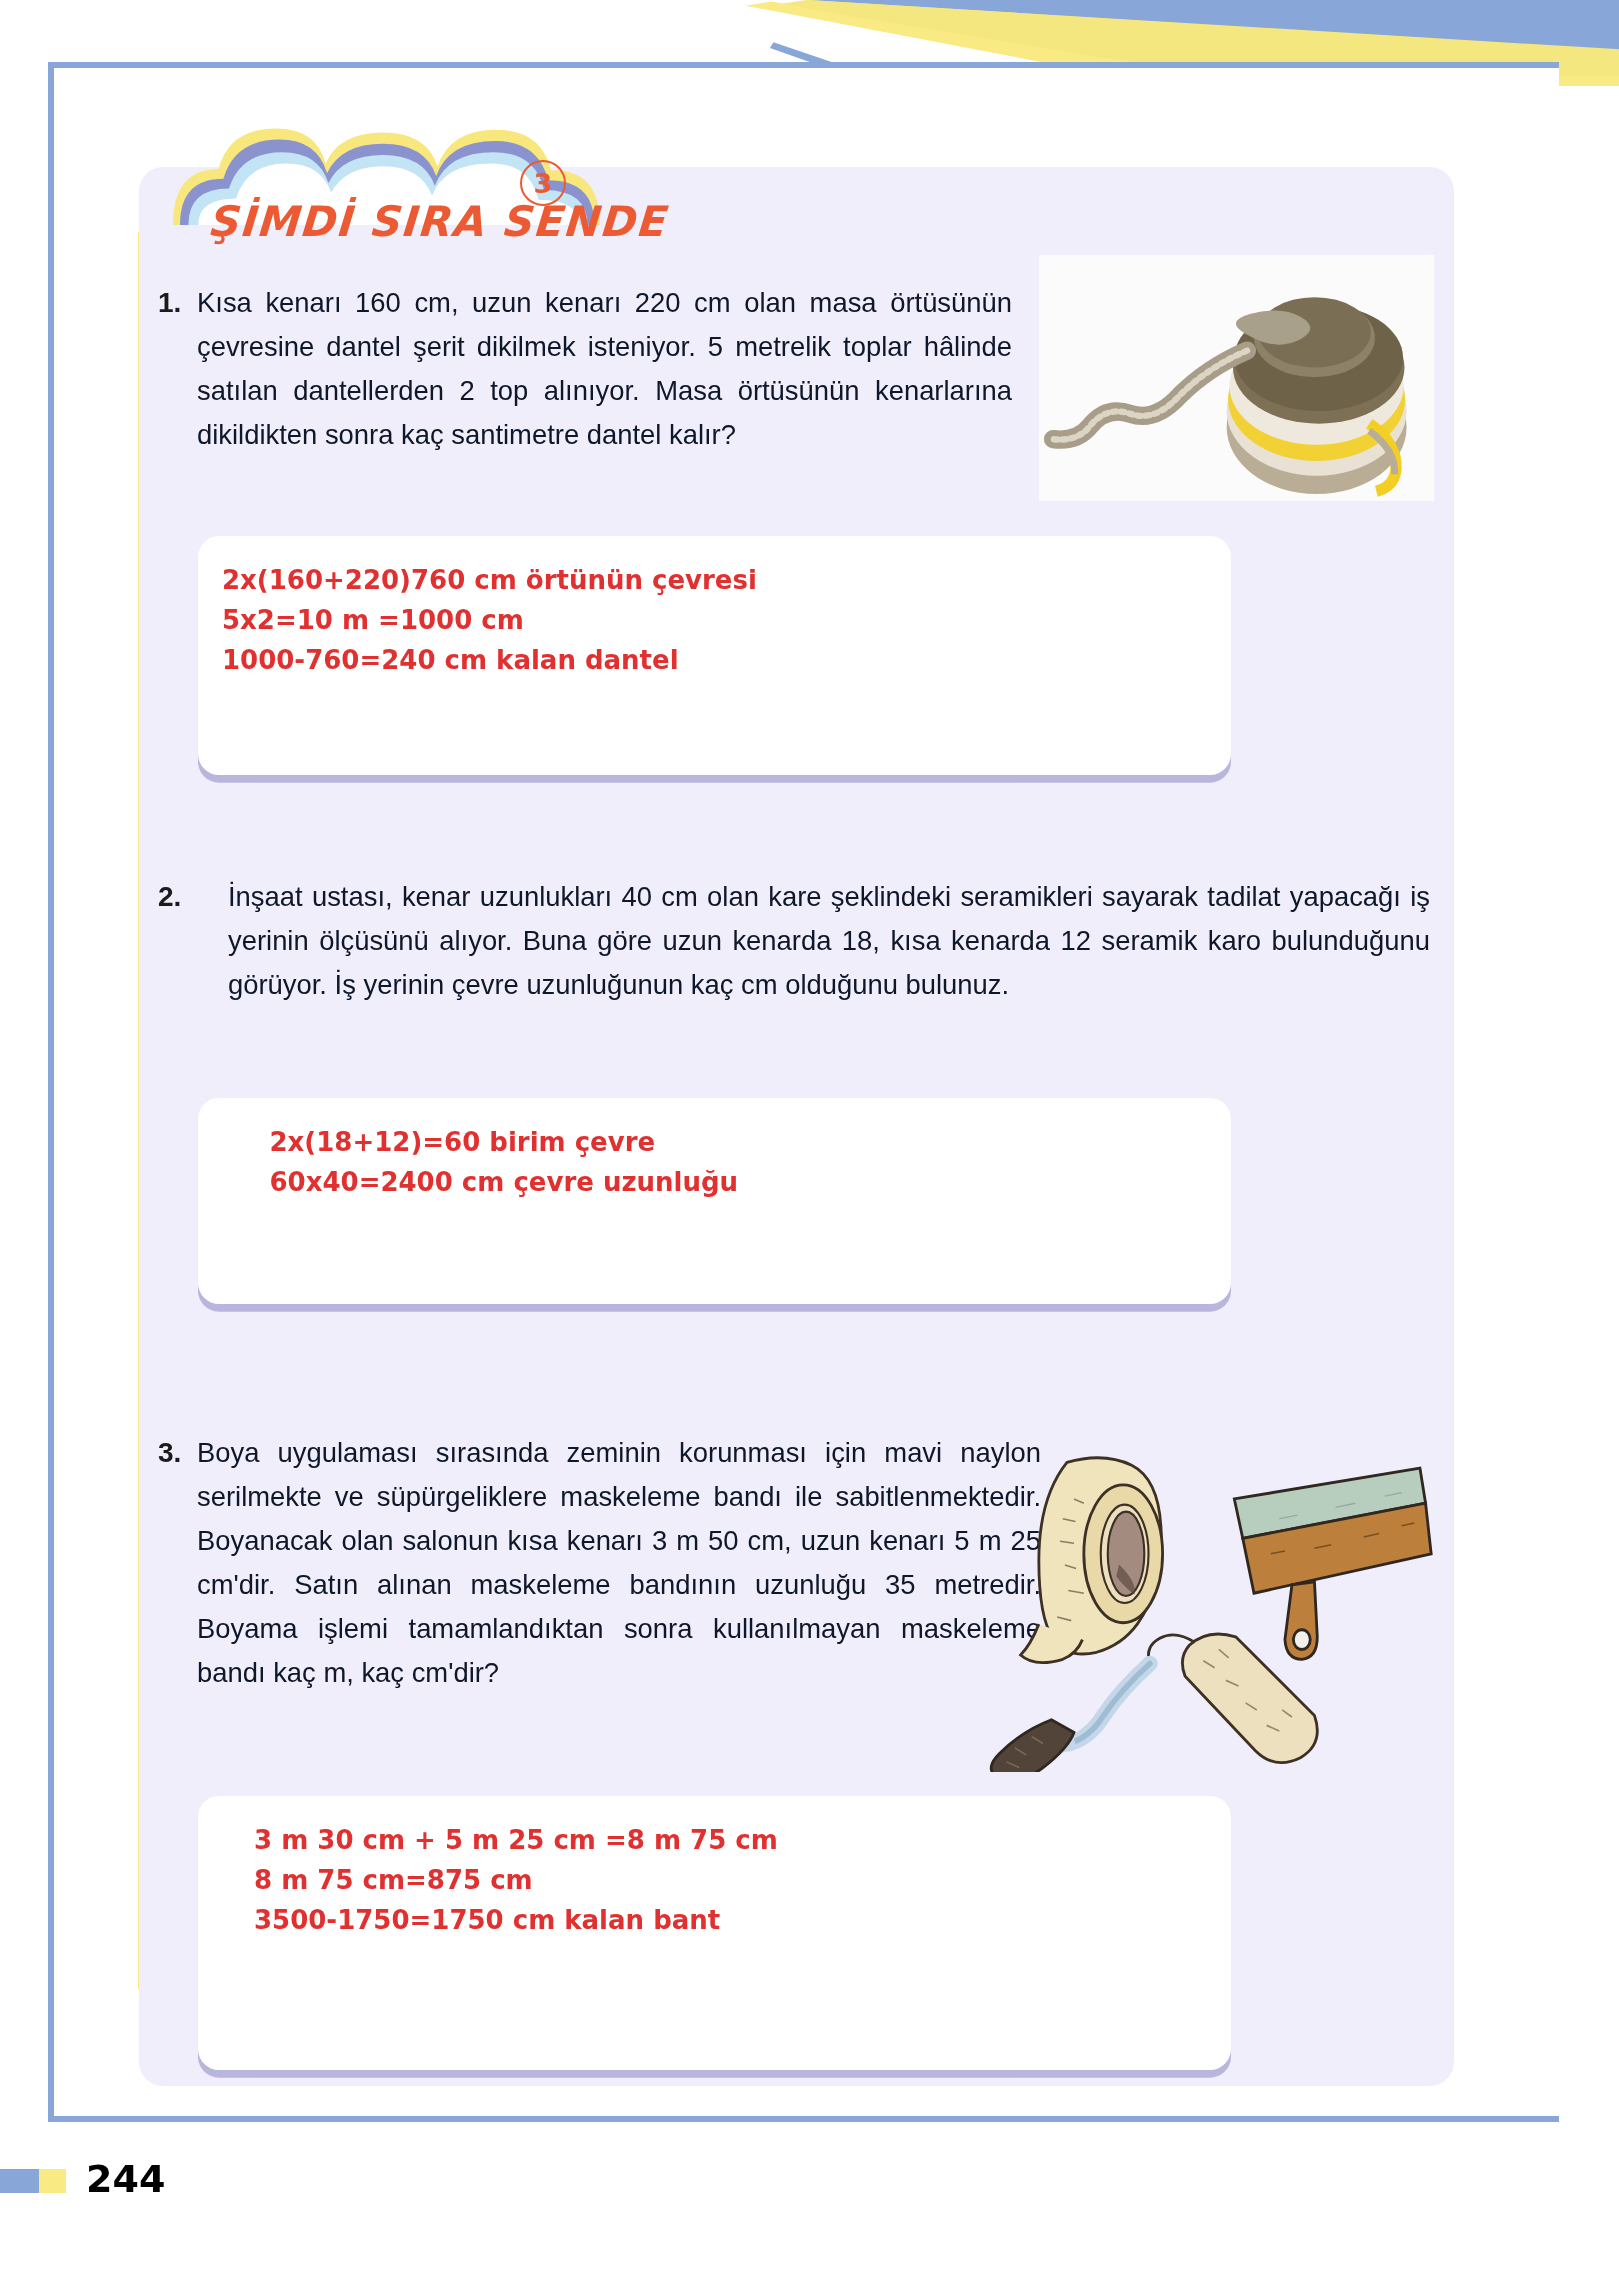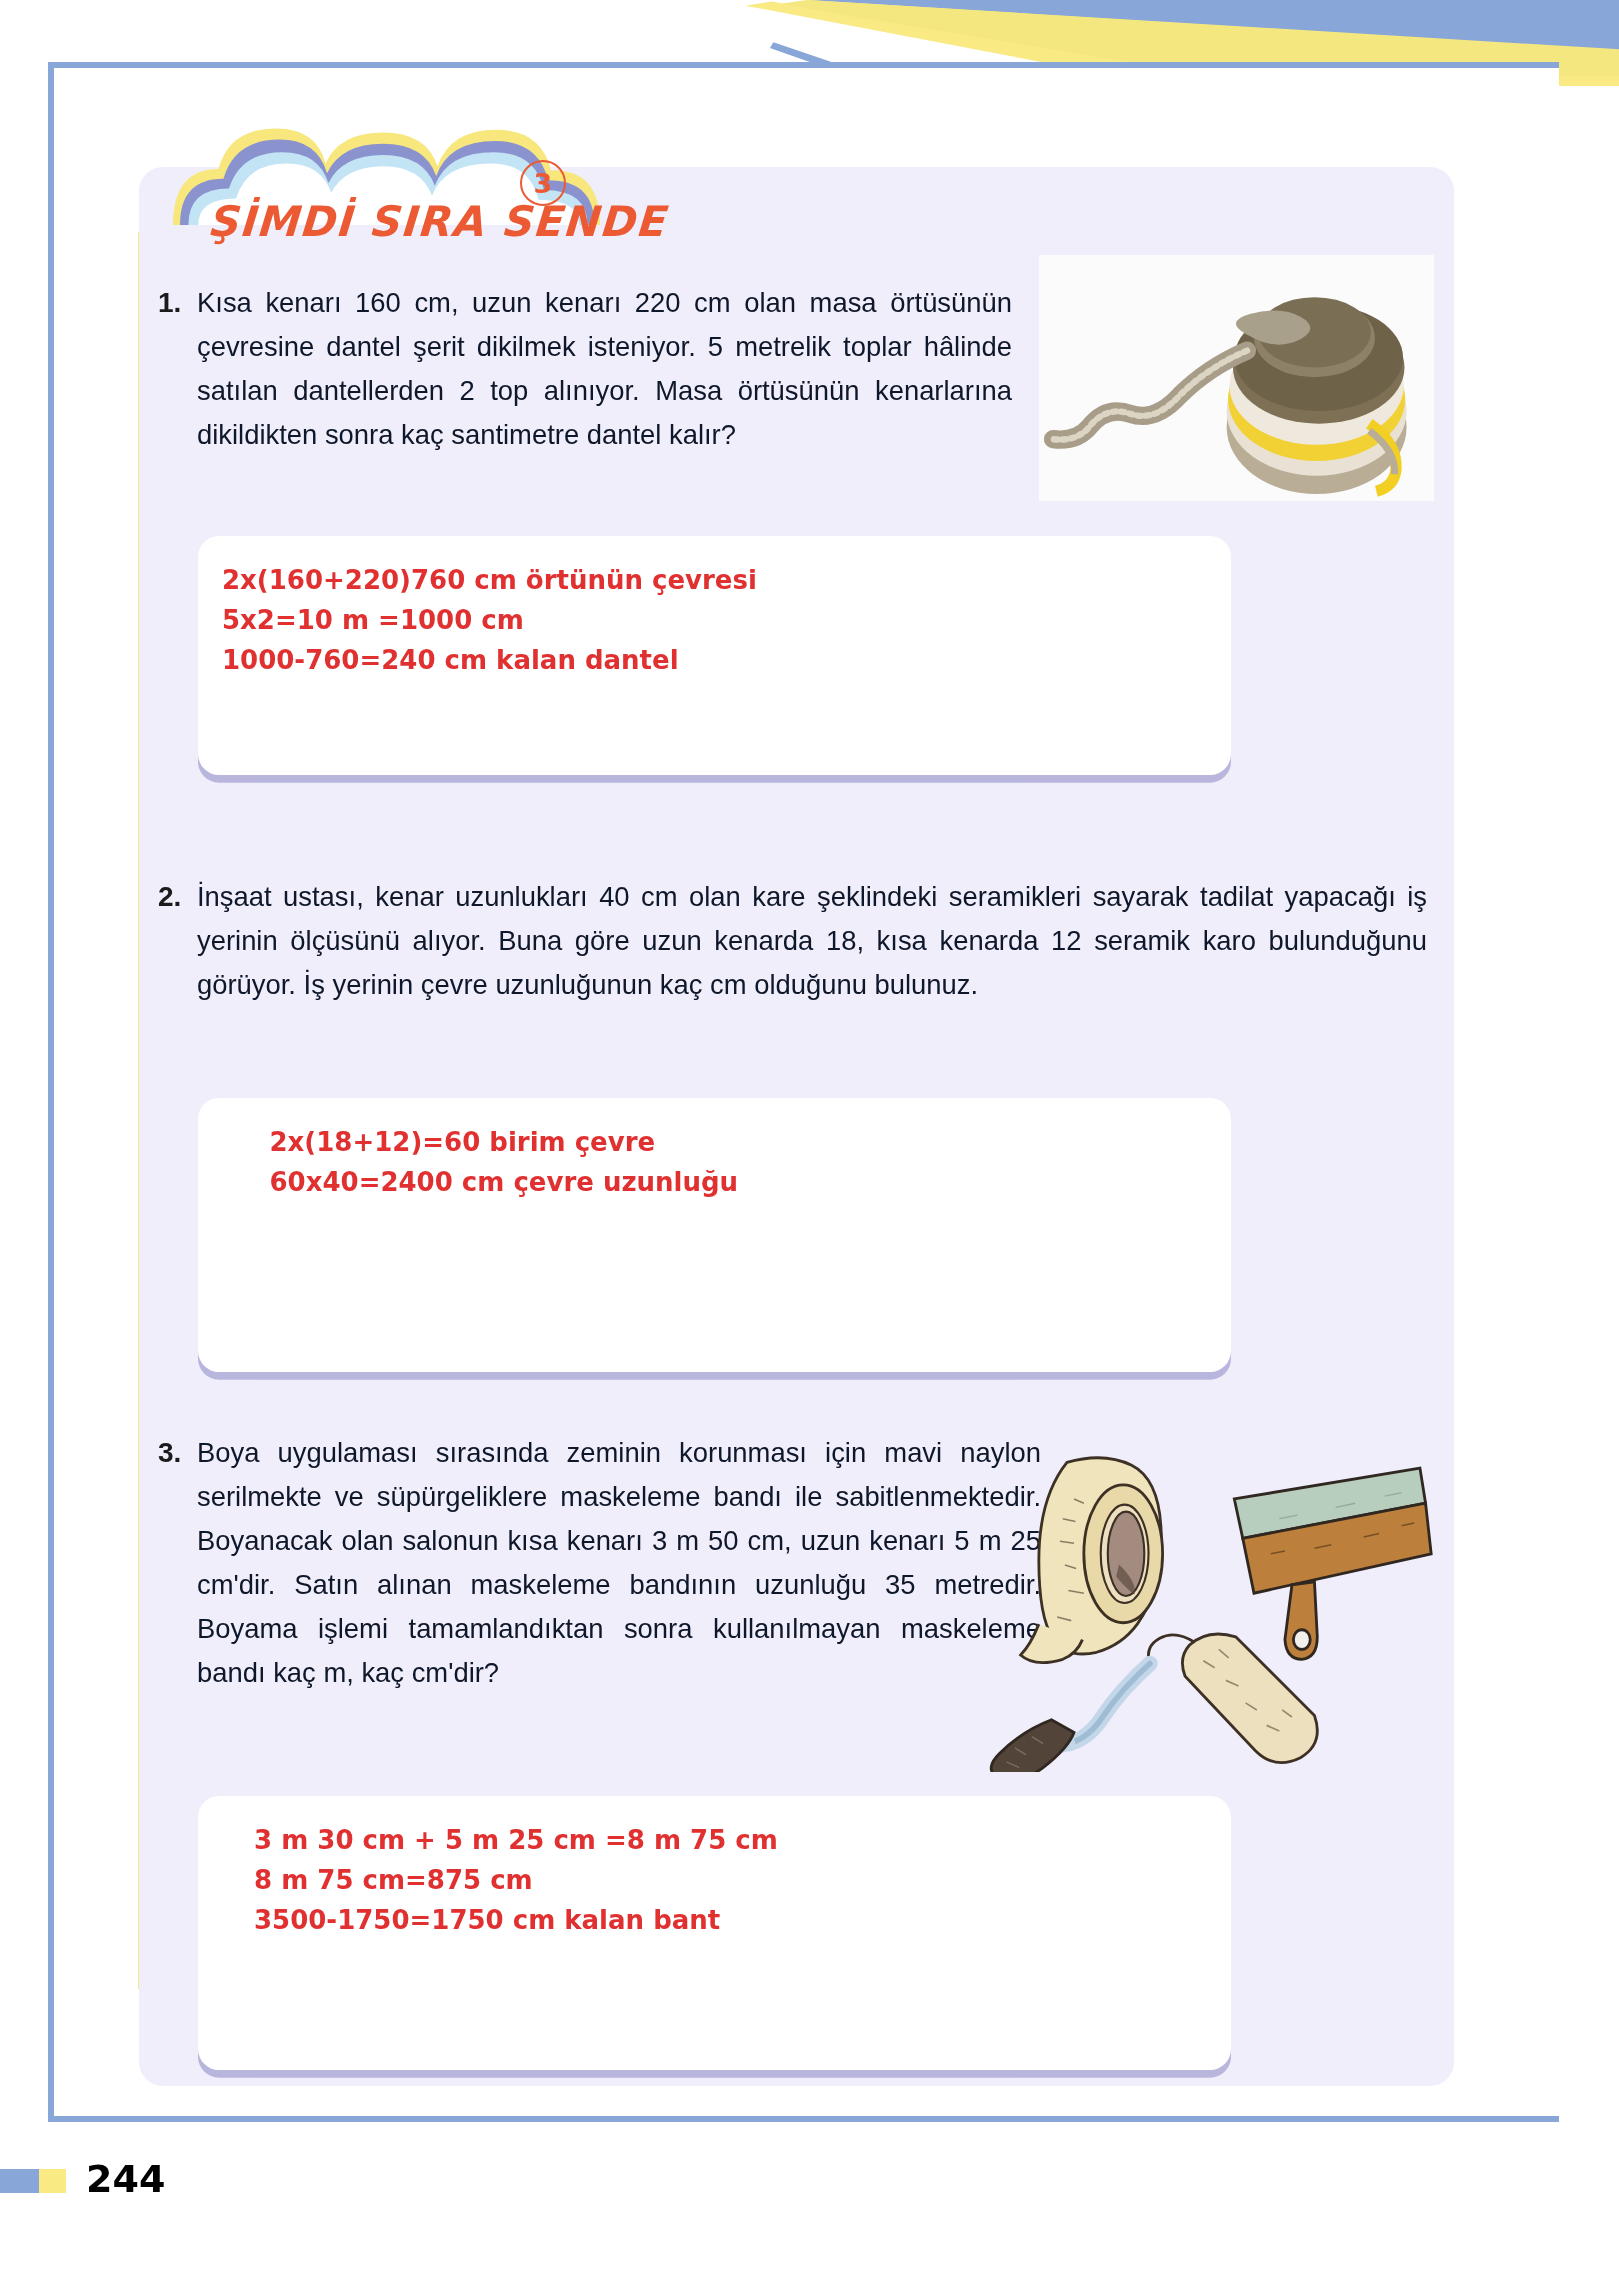--- a/index.html
+++ b/index.html
@@ -67,21 +67,21 @@
     line-height:44px;
   }
   .q-text{
     font-size:27.4px;color:#0f172a;line-height:44px;
     text-align:justify;
   }
 
   #q1{left:158px;top:281px;width:858px;}
   #q1 .q-text{width:815px;}
   #q2{left:158px;top:875px;width:1272px;}
-  #q2 .q-text{width:1230px;}
+  #q2 .q-text{width:1230px;margin-left:31px;}
   #q3{left:158px;top:1431px;width:886px;}
   #q3 .q-text{width:844px;}
 
   
   .photo-lace{
     position:absolute;left:1039px;top:255px;
     width:395px;height:246px;
     background:#fdfdfd;overflow:hidden;
   }
   .tools-art{
@@ -92,21 +92,21 @@
   
   .answer-box{
     position:absolute;
     background:#ffffff;
     border-radius:21px;
     box-shadow:0 7.7px 0 0 #b9b6de;
     box-sizing:border-box;
     padding:24px 0 0 56px;
   }
   #ans1{left:198px;top:536px;width:1033px;height:239px;padding-left:24px;}
-  #ans2{left:198px;top:1098px;width:1033px;height:274px;}
+  #ans2{left:198px;top:1098px;width:1033px;height:206px;}
   #ans3{left:198px;top:1796px;width:1033px;height:274px;}
 
   .ans-line{
     font-family:"DejaVu Sans",sans-serif;
     font-weight:bold;
     font-size:26px;
     line-height:40px;
     color:#e03030;
     white-space:nowrap;
   }

